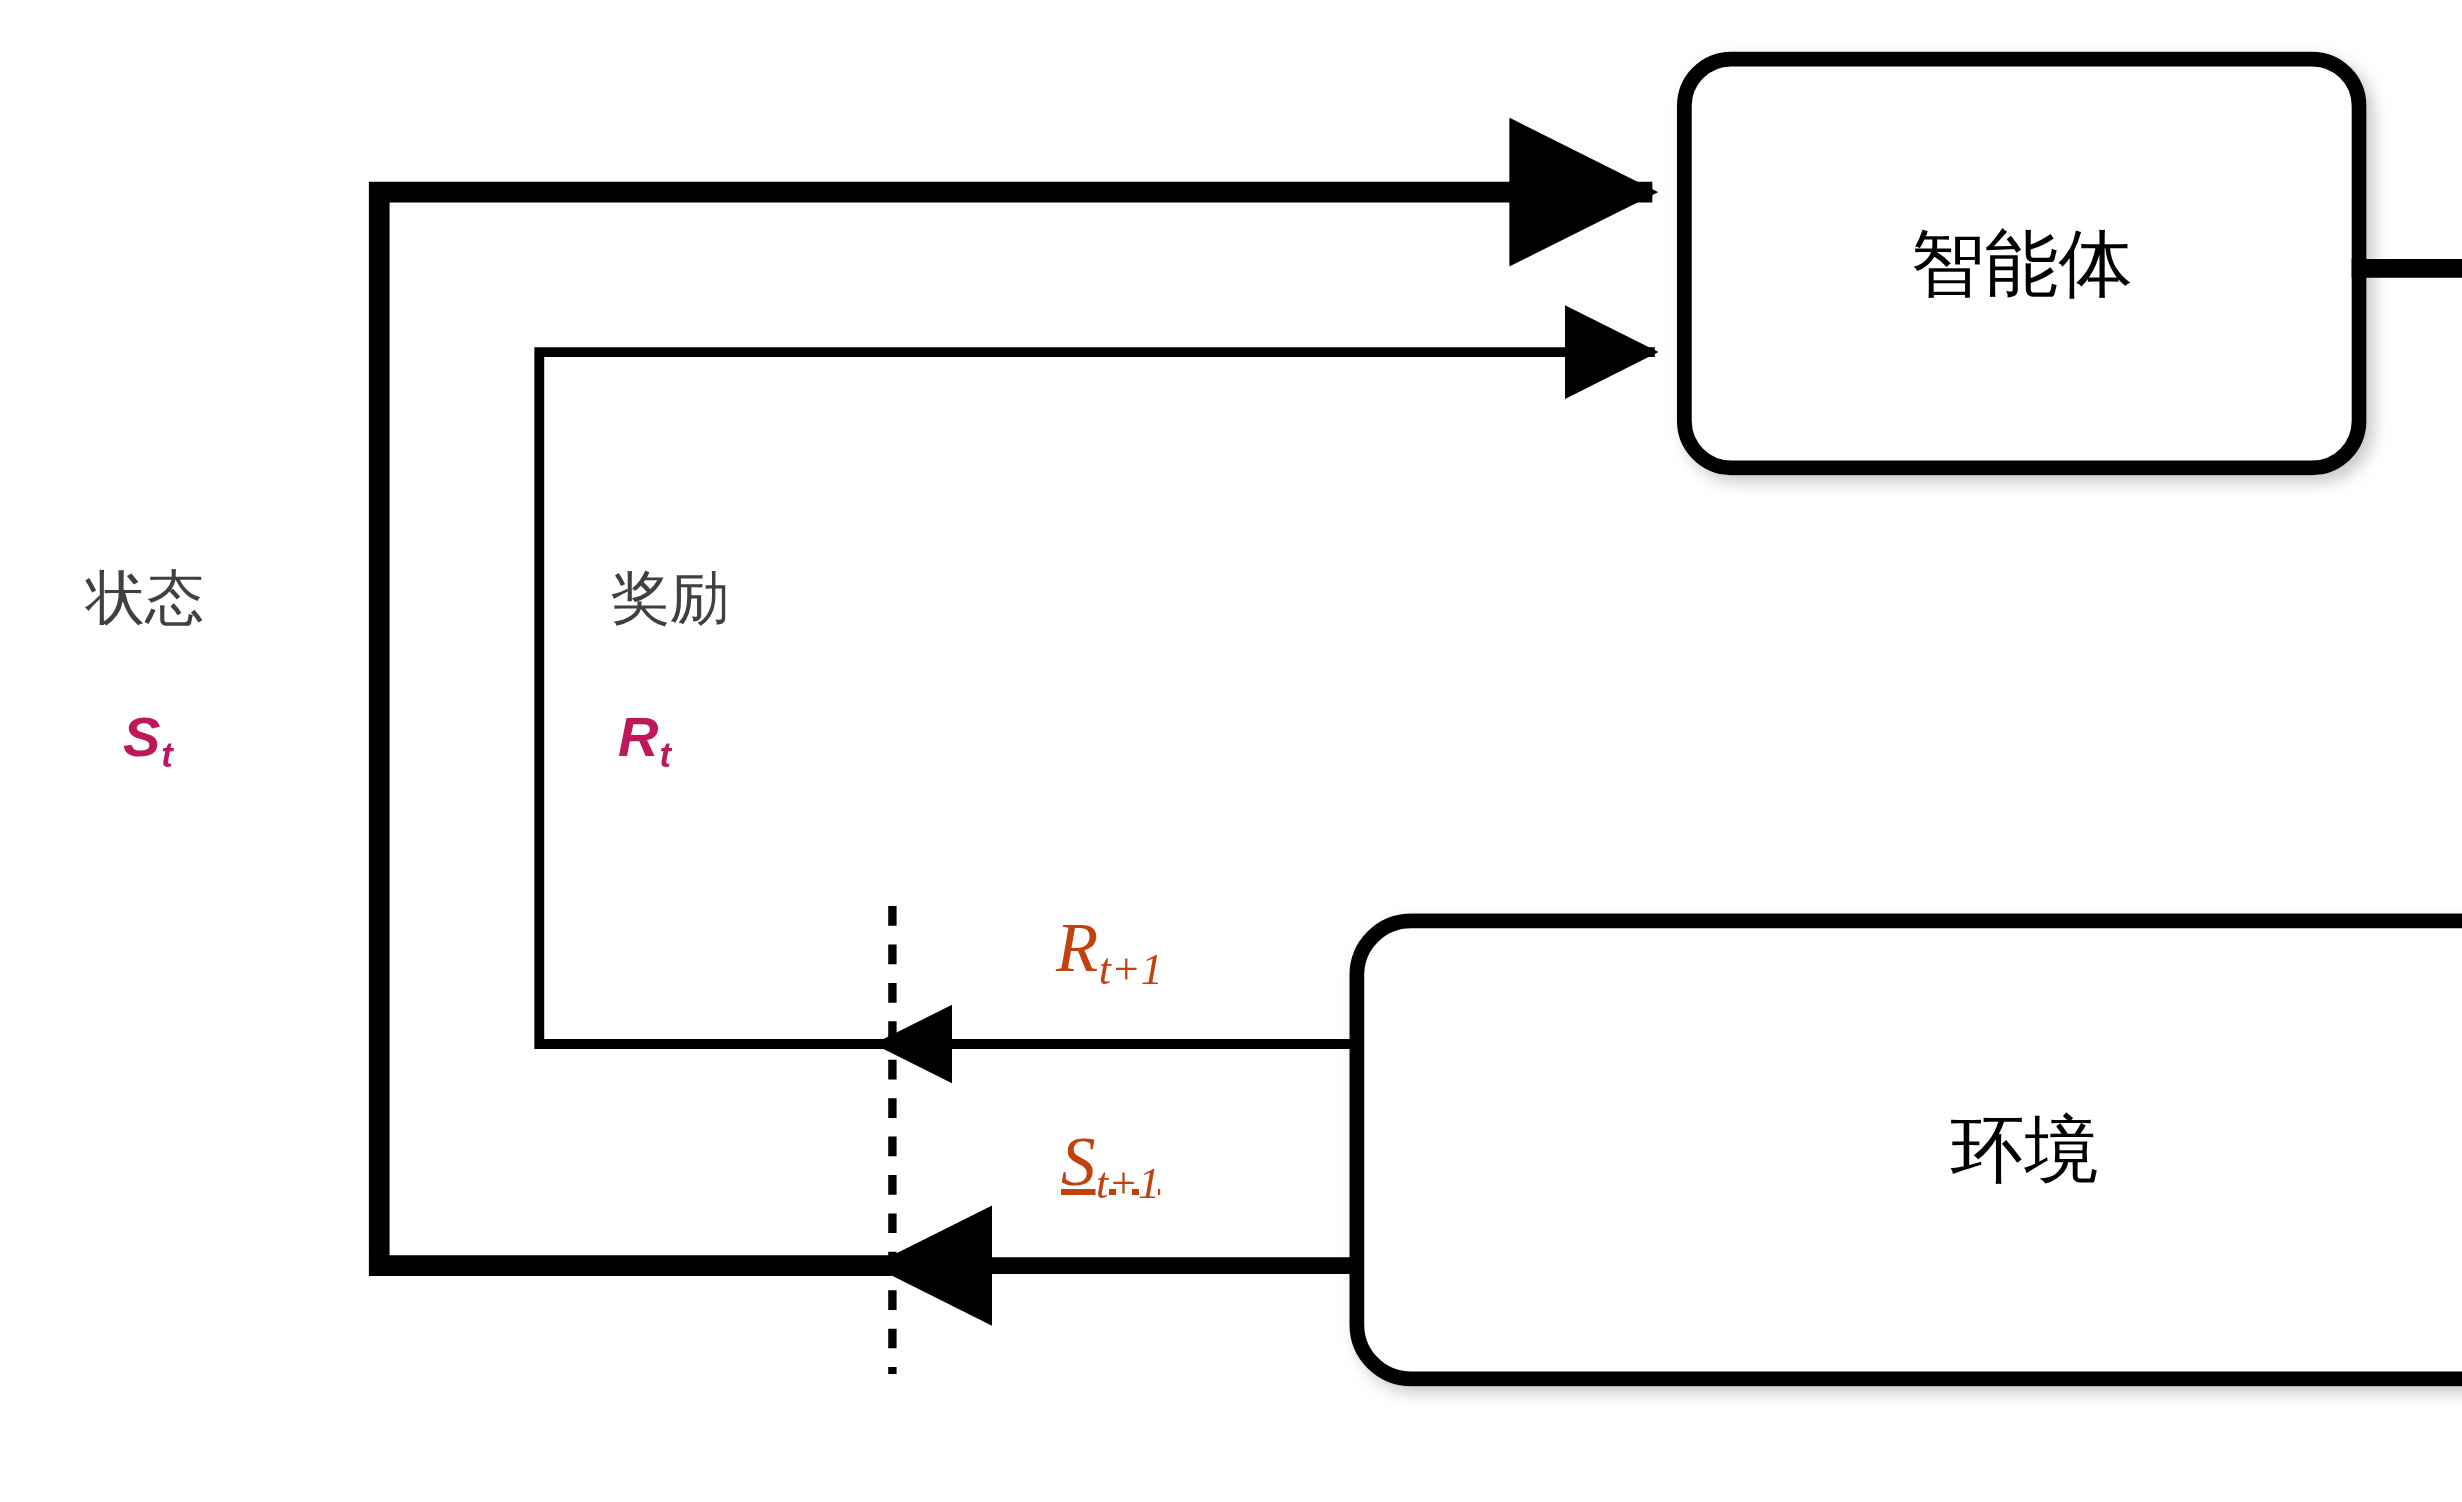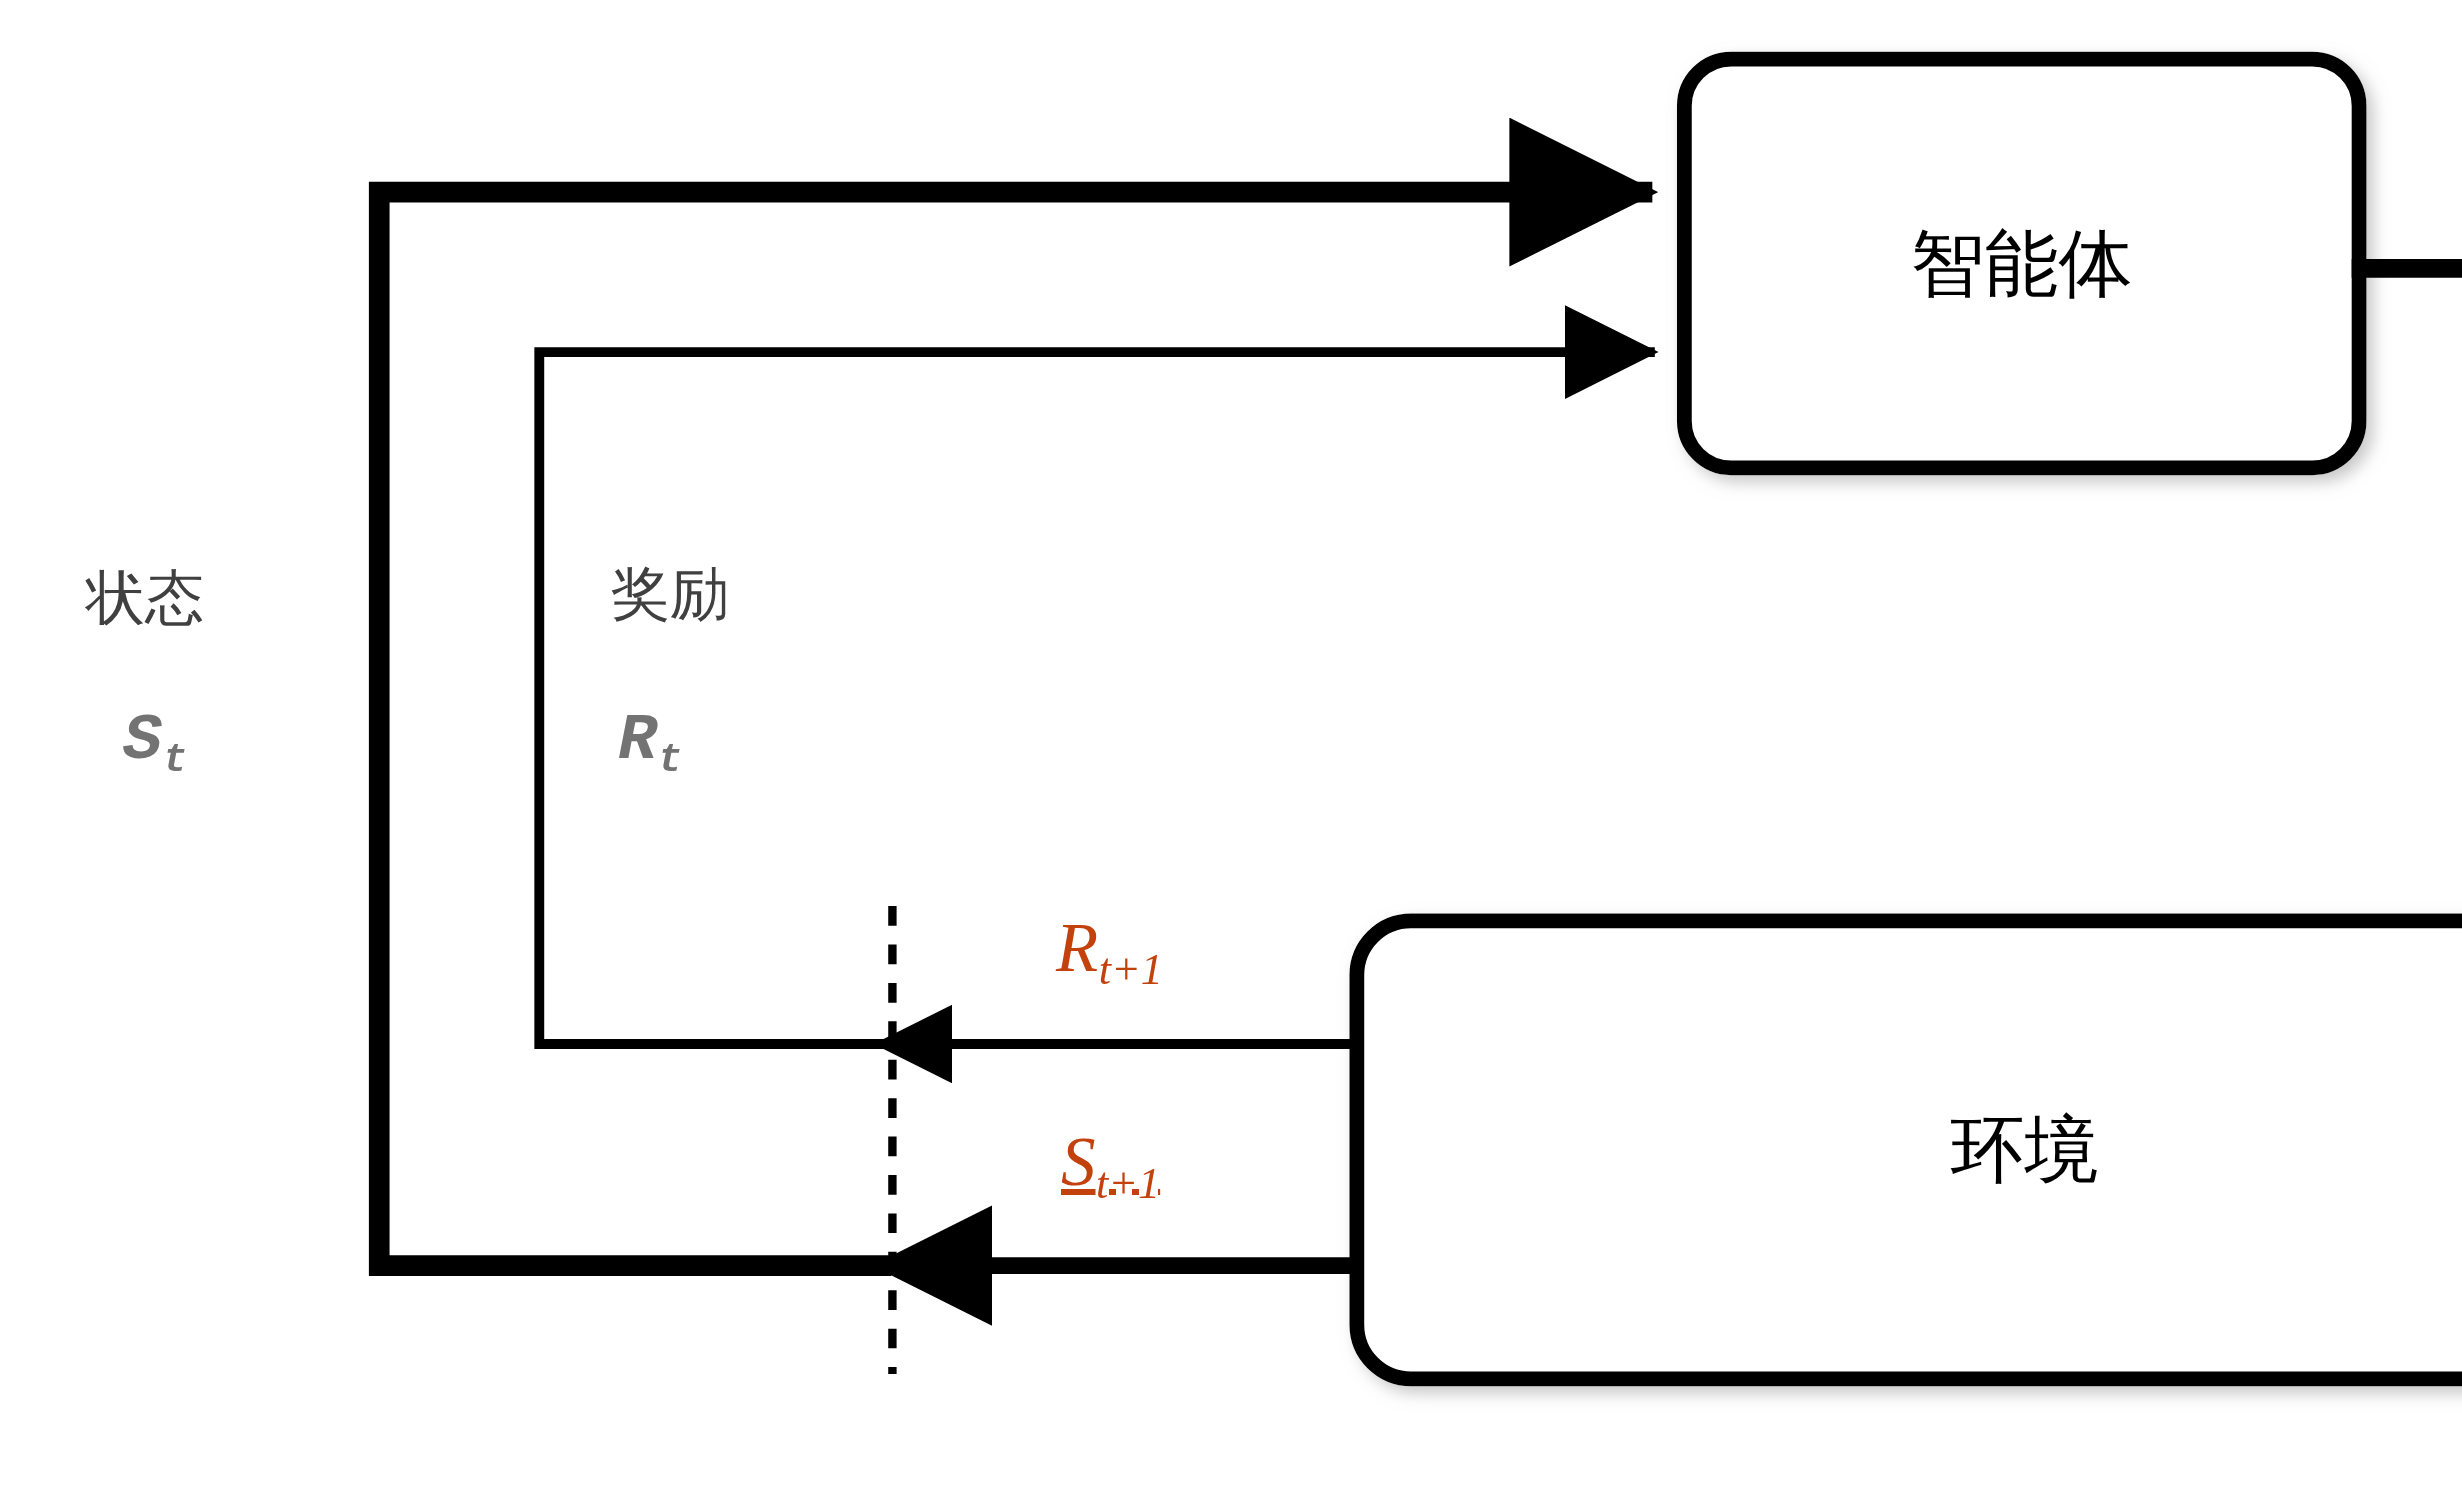--- a/index.html
+++ b/index.html
@@ -39,25 +39,25 @@
   .cn-label {
     position: absolute;
     font-family: "Liberation Serif", "DejaVu Serif", serif;
     font-size: 59px;
     color: #404040;
     white-space: nowrap;
     line-height: 1;
   }
   .math-label {
     position: absolute;
-    font-family: Liberation Mono, monospace;
+    font-family: Liberation Sans, sans-serif;
     font-style: italic;
     font-weight: bold;
-    font-size: 65px;
-    color: #737373;
+    font-size: 56px;
+    color: #be185d;
     white-space: nowrap;
     line-height: 1;
   }
   .math-label .sub {
     font-size: 0.62em;
     font-style: italic;
     font-weight: bold;
     vertical-align: -0.32em;
     margin-left: 1px;
   }
@@ -128,21 +128,21 @@
   <div class="box-label" style="left:1684px; top:227px; width:675px;">智能体</div>
 
   <div class="box-label" style="left:1357px; top:1113px; width:1335px;">环境</div>
 
   <div class="cn-label" style="left:86px; top:569px;">状态</div>
 
   <div class="math-label" style="left:123px; top:709px;">
     <span>S</span><span class="sub">t</span>
   </div>
 
-  <div class="cn-label" style="left:611px; top:569px;font-family:Liberation Mono, monospace;">奖励</div>
+  <div class="cn-label" style="left:611px; top:569px;">奖励</div>
 
   <div class="math-label" style="left:618px; top:709px;">
     <span>R</span><span class="sub">t</span>
   </div>
 
   <div class="edge-math" style="left:1056px; top:914px;">
     <span>R</span><span class="sub">t+1</span>
   </div>
 
   <div class="edge-math" style="left:1061px; top:1128px;text-decoration:underline;">

